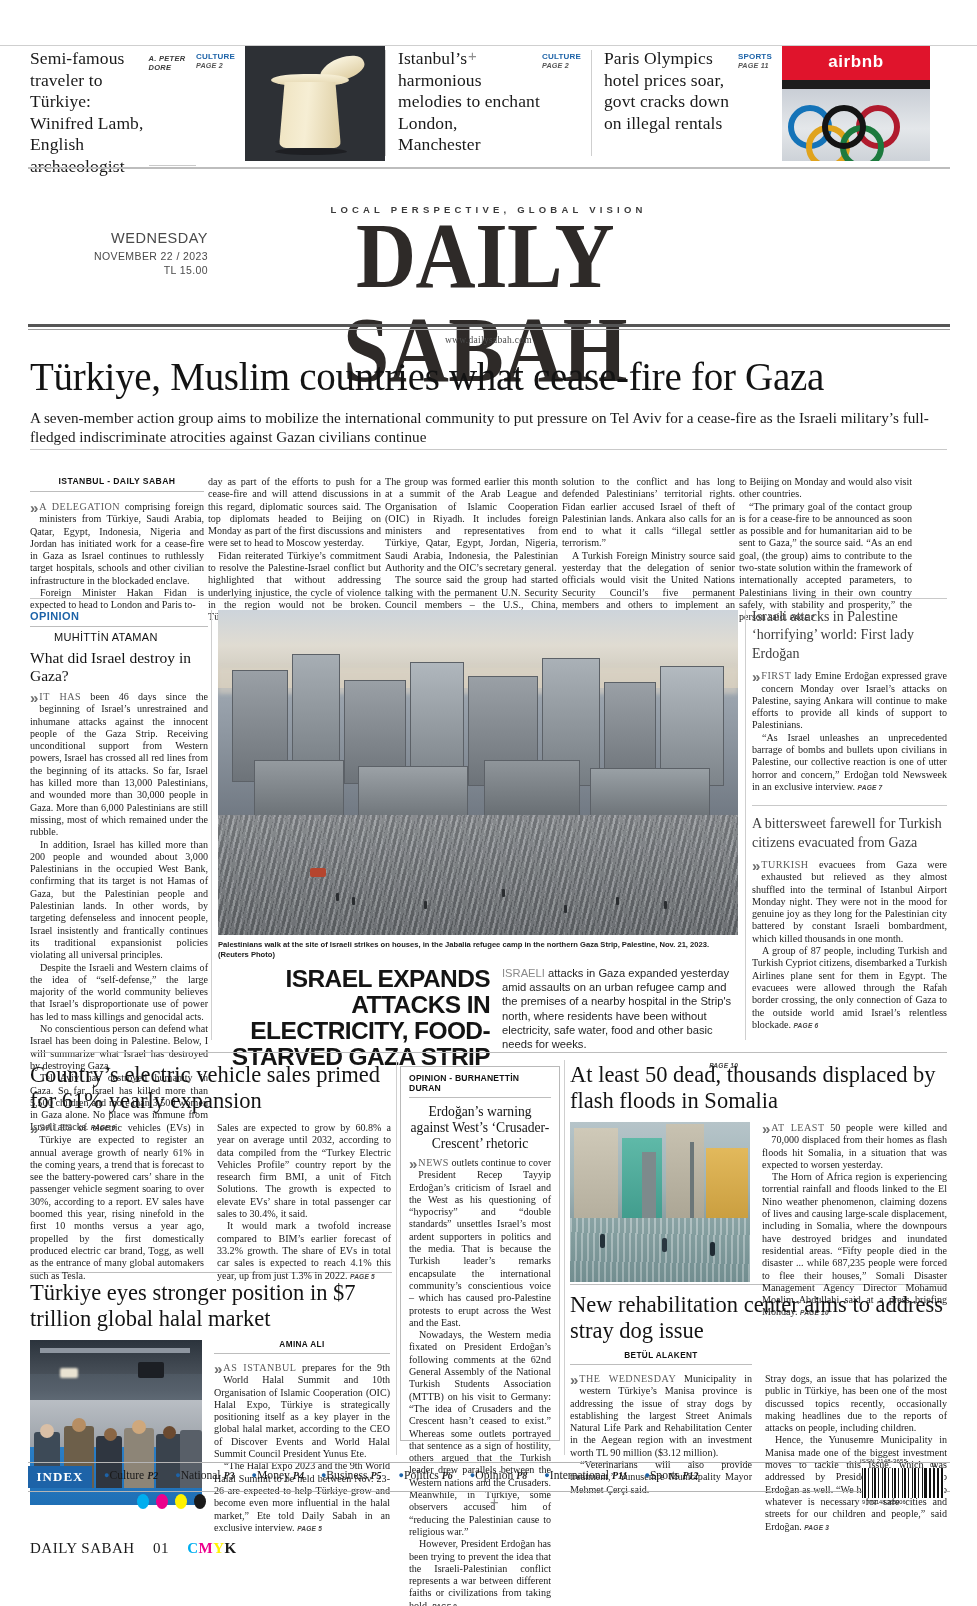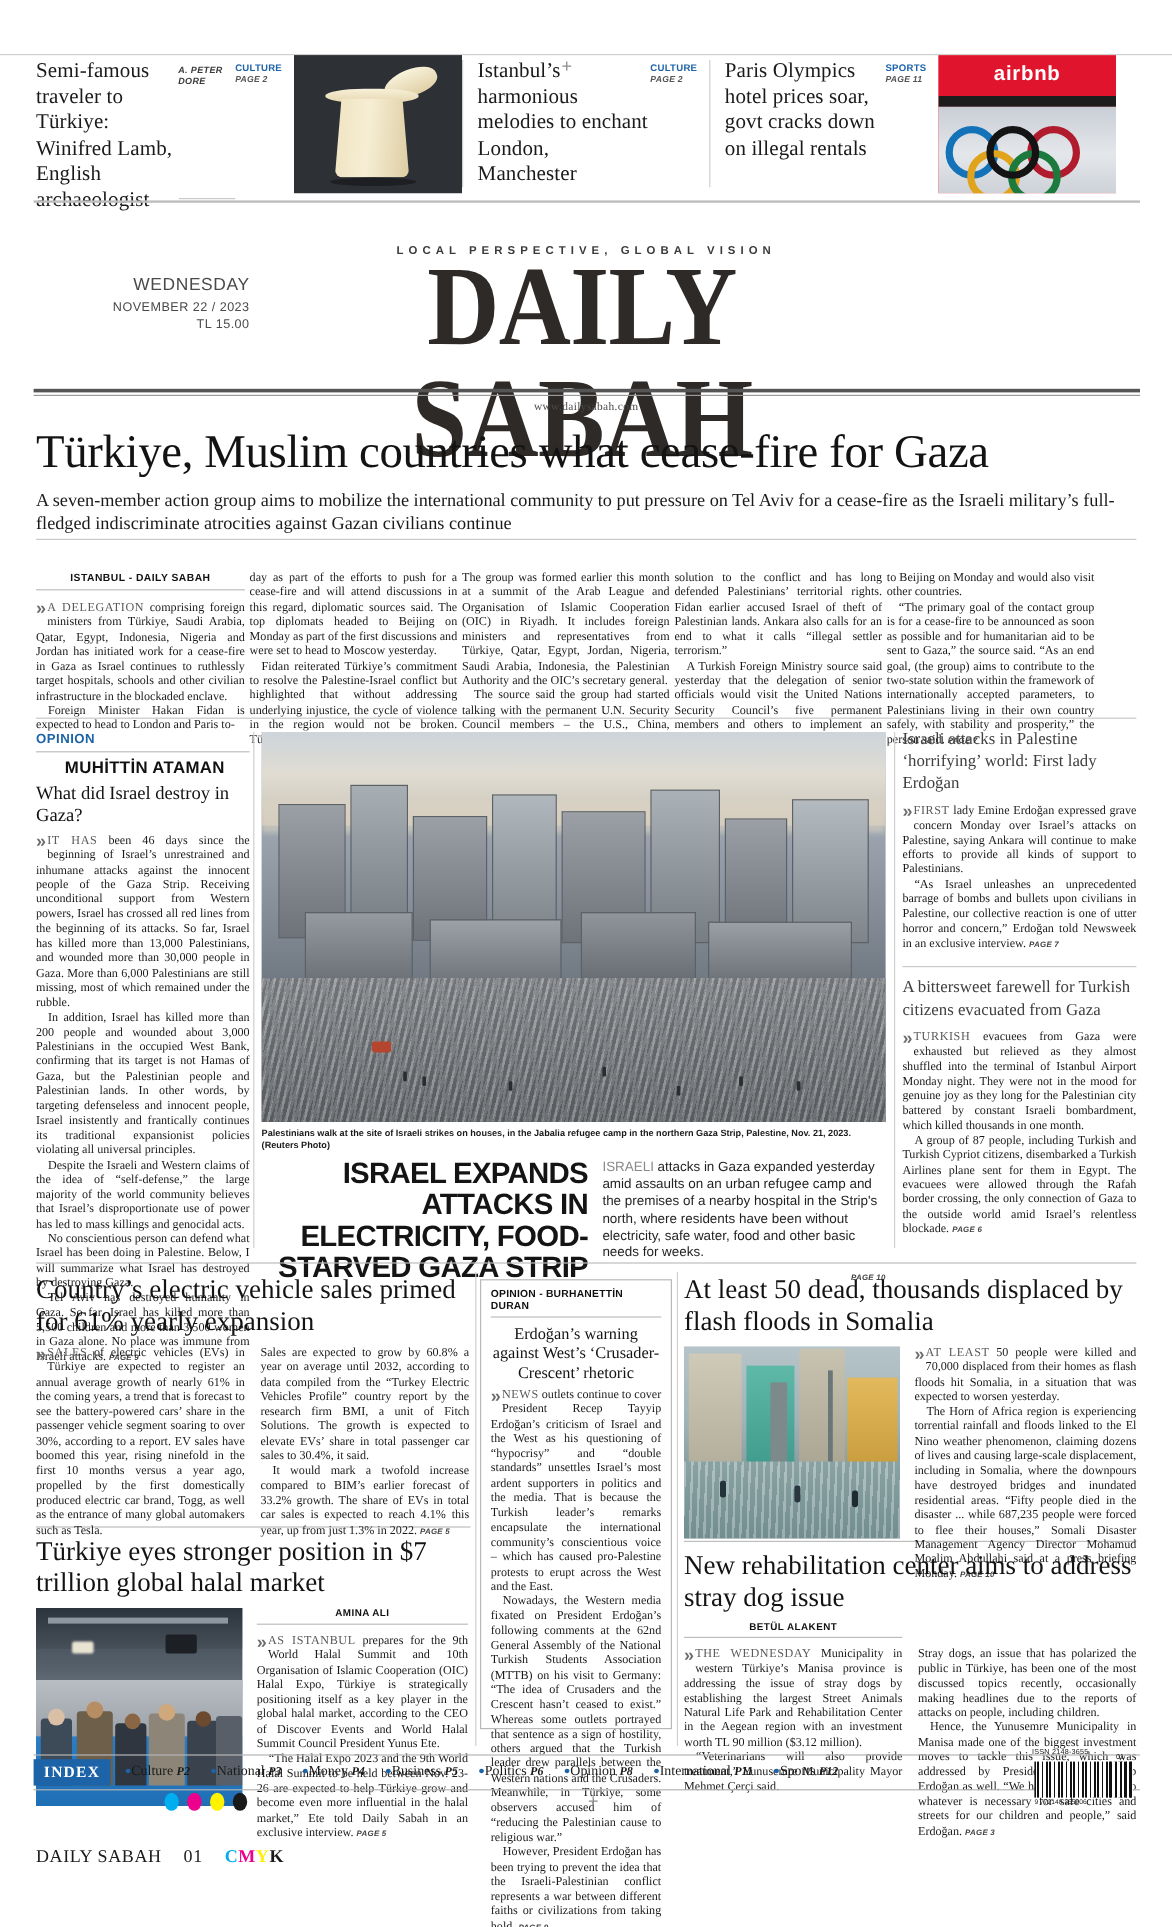--- a/index.html
+++ b/index.html
@@ -145,21 +145,21 @@
   .kicker { letter-spacing:.5px; color:#5b5b5b; }
   .pageref { font-family:"Liberation Sans",sans-serif; font-style:italic; font-weight:700; font-size:6.6px; color:#444; letter-spacing:.2px;}
 
   
   .mid-rule { position:absolute; left:30px; top:598px; width:917px; height:1px; background:#c9c9c9; }
 
   
   .op-left { position:absolute; left:30px; top:610px; width:178px; }
   .op-label { font-family:"Liberation Sans",sans-serif; font-weight:700; font-size:11px; color:#1d63a8; letter-spacing:.4px; }
   .op-rule { height:1px; background:#bdbdbd; margin:4px 0 4px 0; }
-  .op-author { font-family:"Liberation Sans",sans-serif; font-weight:700; font-size:14px; letter-spacing:.3px; color:#111;padding-left:24px; }
+  .op-author { font-family:"Liberation Sans",sans-serif; font-weight:400; font-size:11px; letter-spacing:.3px; color:#111;padding-left:24px; }
   .op-title { font-size:15.5px; line-height:18px; margin:6px 0 6px 0; color:#131313; }
 
   
   .photo-block { position:absolute; left:218px; top:610px; width:520px; }
   .photo {
     width:520px; height:325px; position:relative; overflow:hidden;
     background:linear-gradient(180deg,#b9c2cc 0%,#8e97a1 38%,#6e7680 66%,#5a6169 100%);
   }
   .sky { position:absolute; left:0; top:0; width:100%; height:78px;
          background:linear-gradient(180deg,#cdd4db 0%,#e0dcd2 45%,#c9c3b6 100%); }

